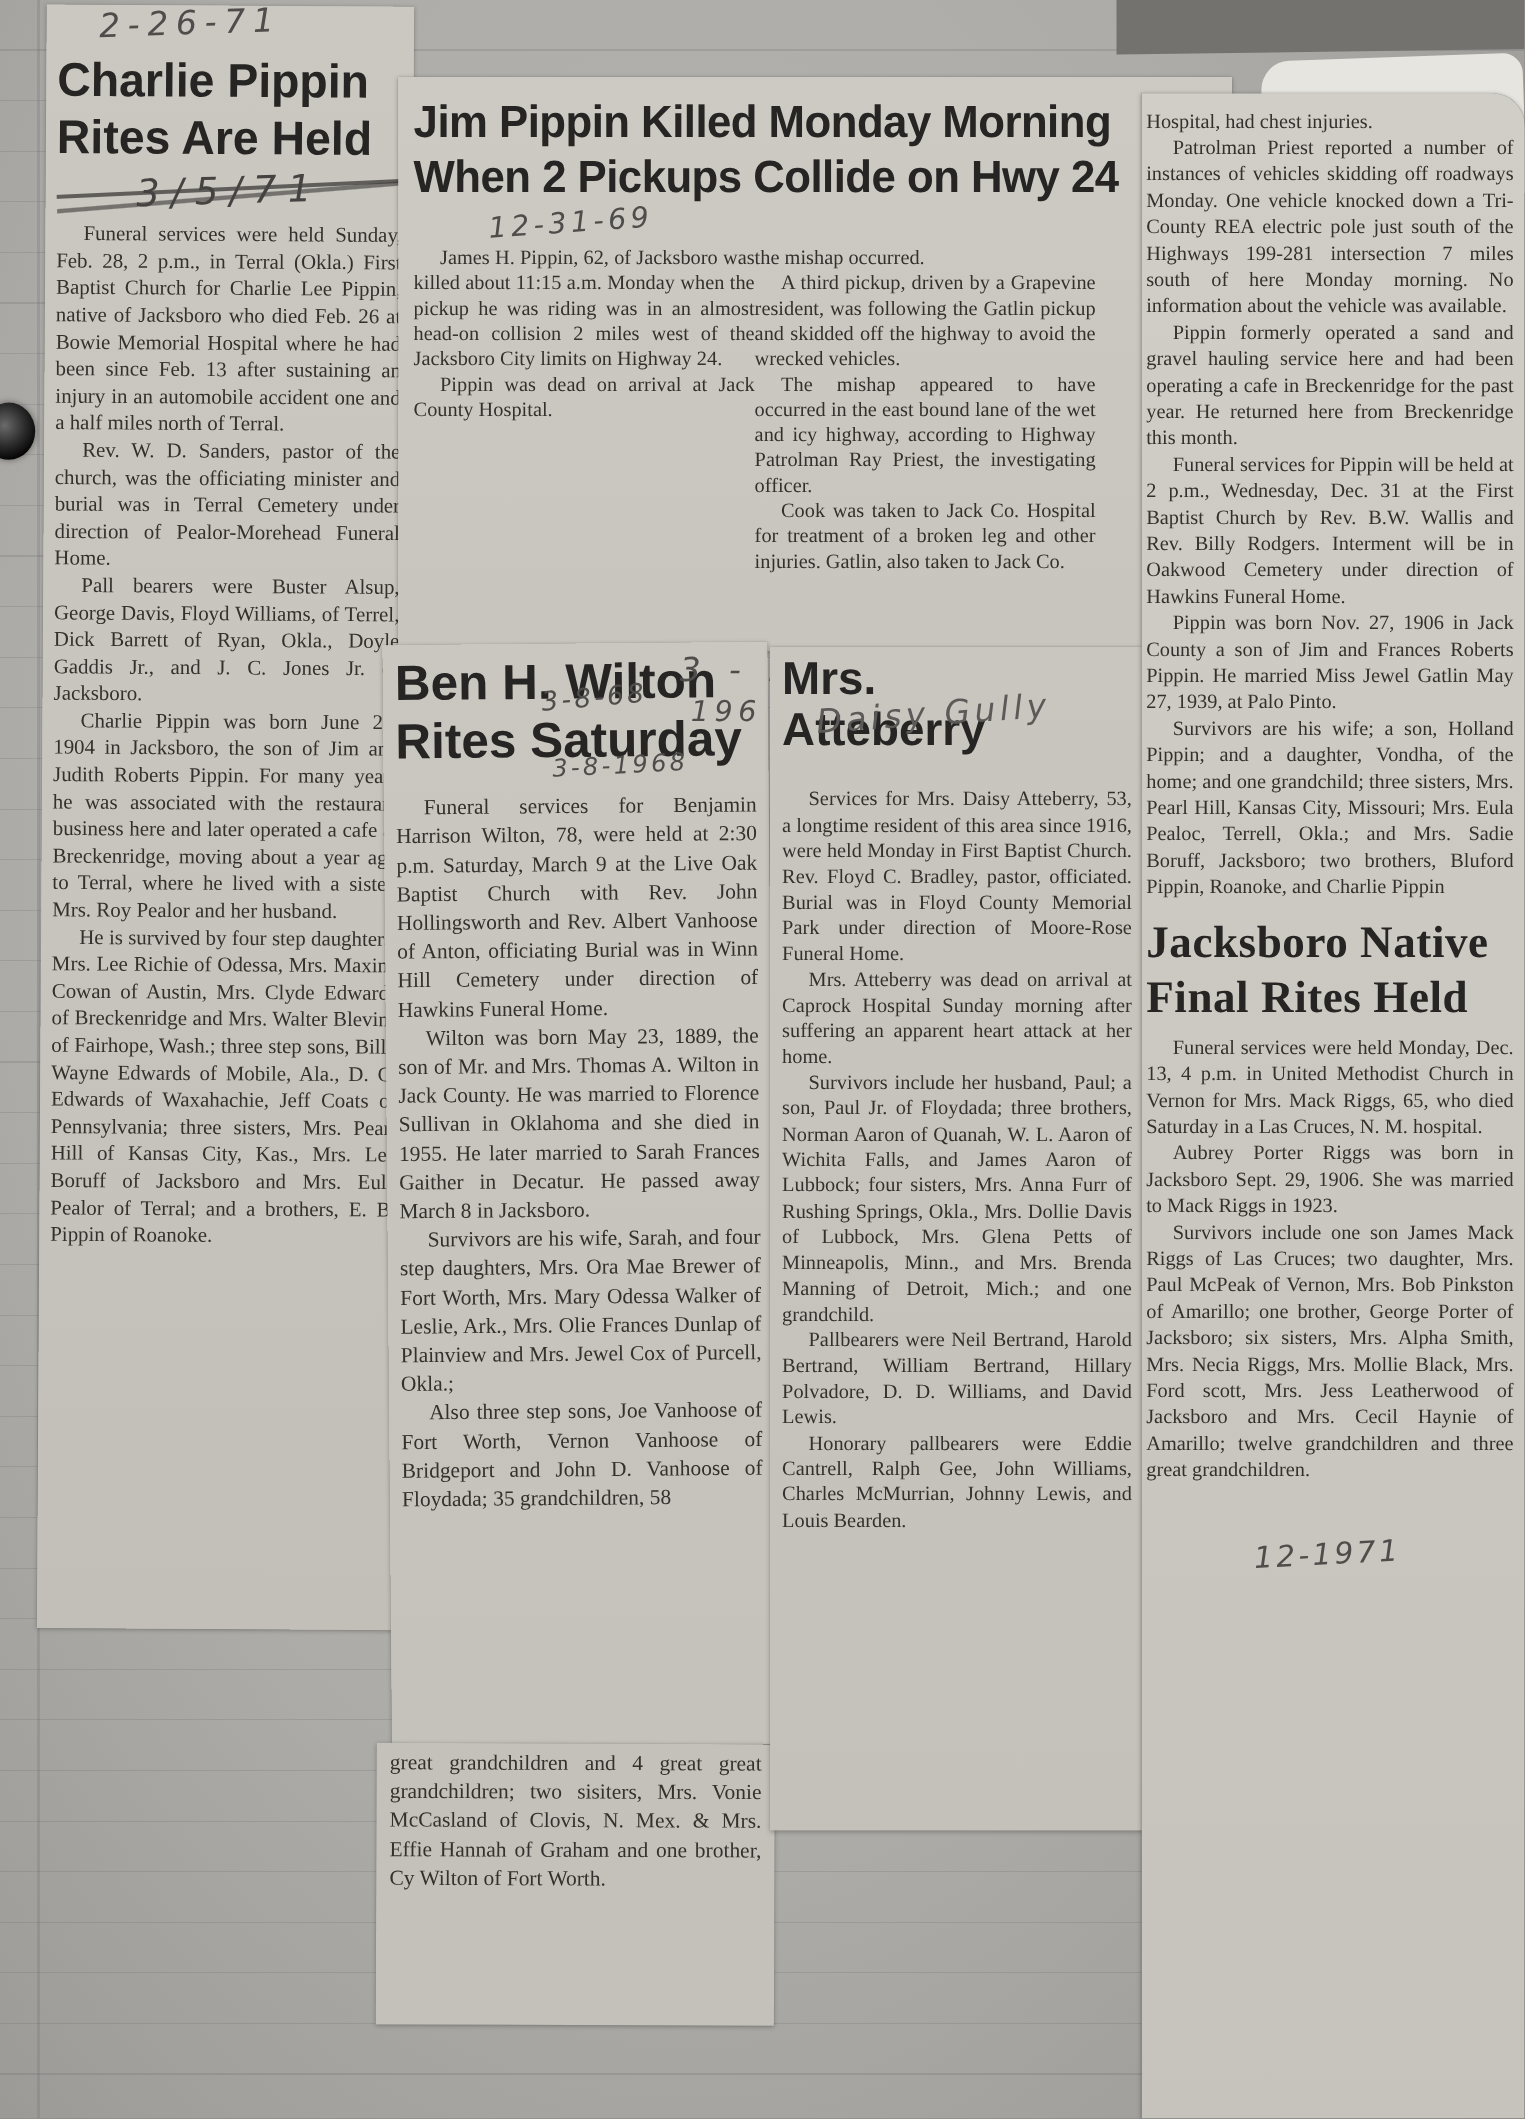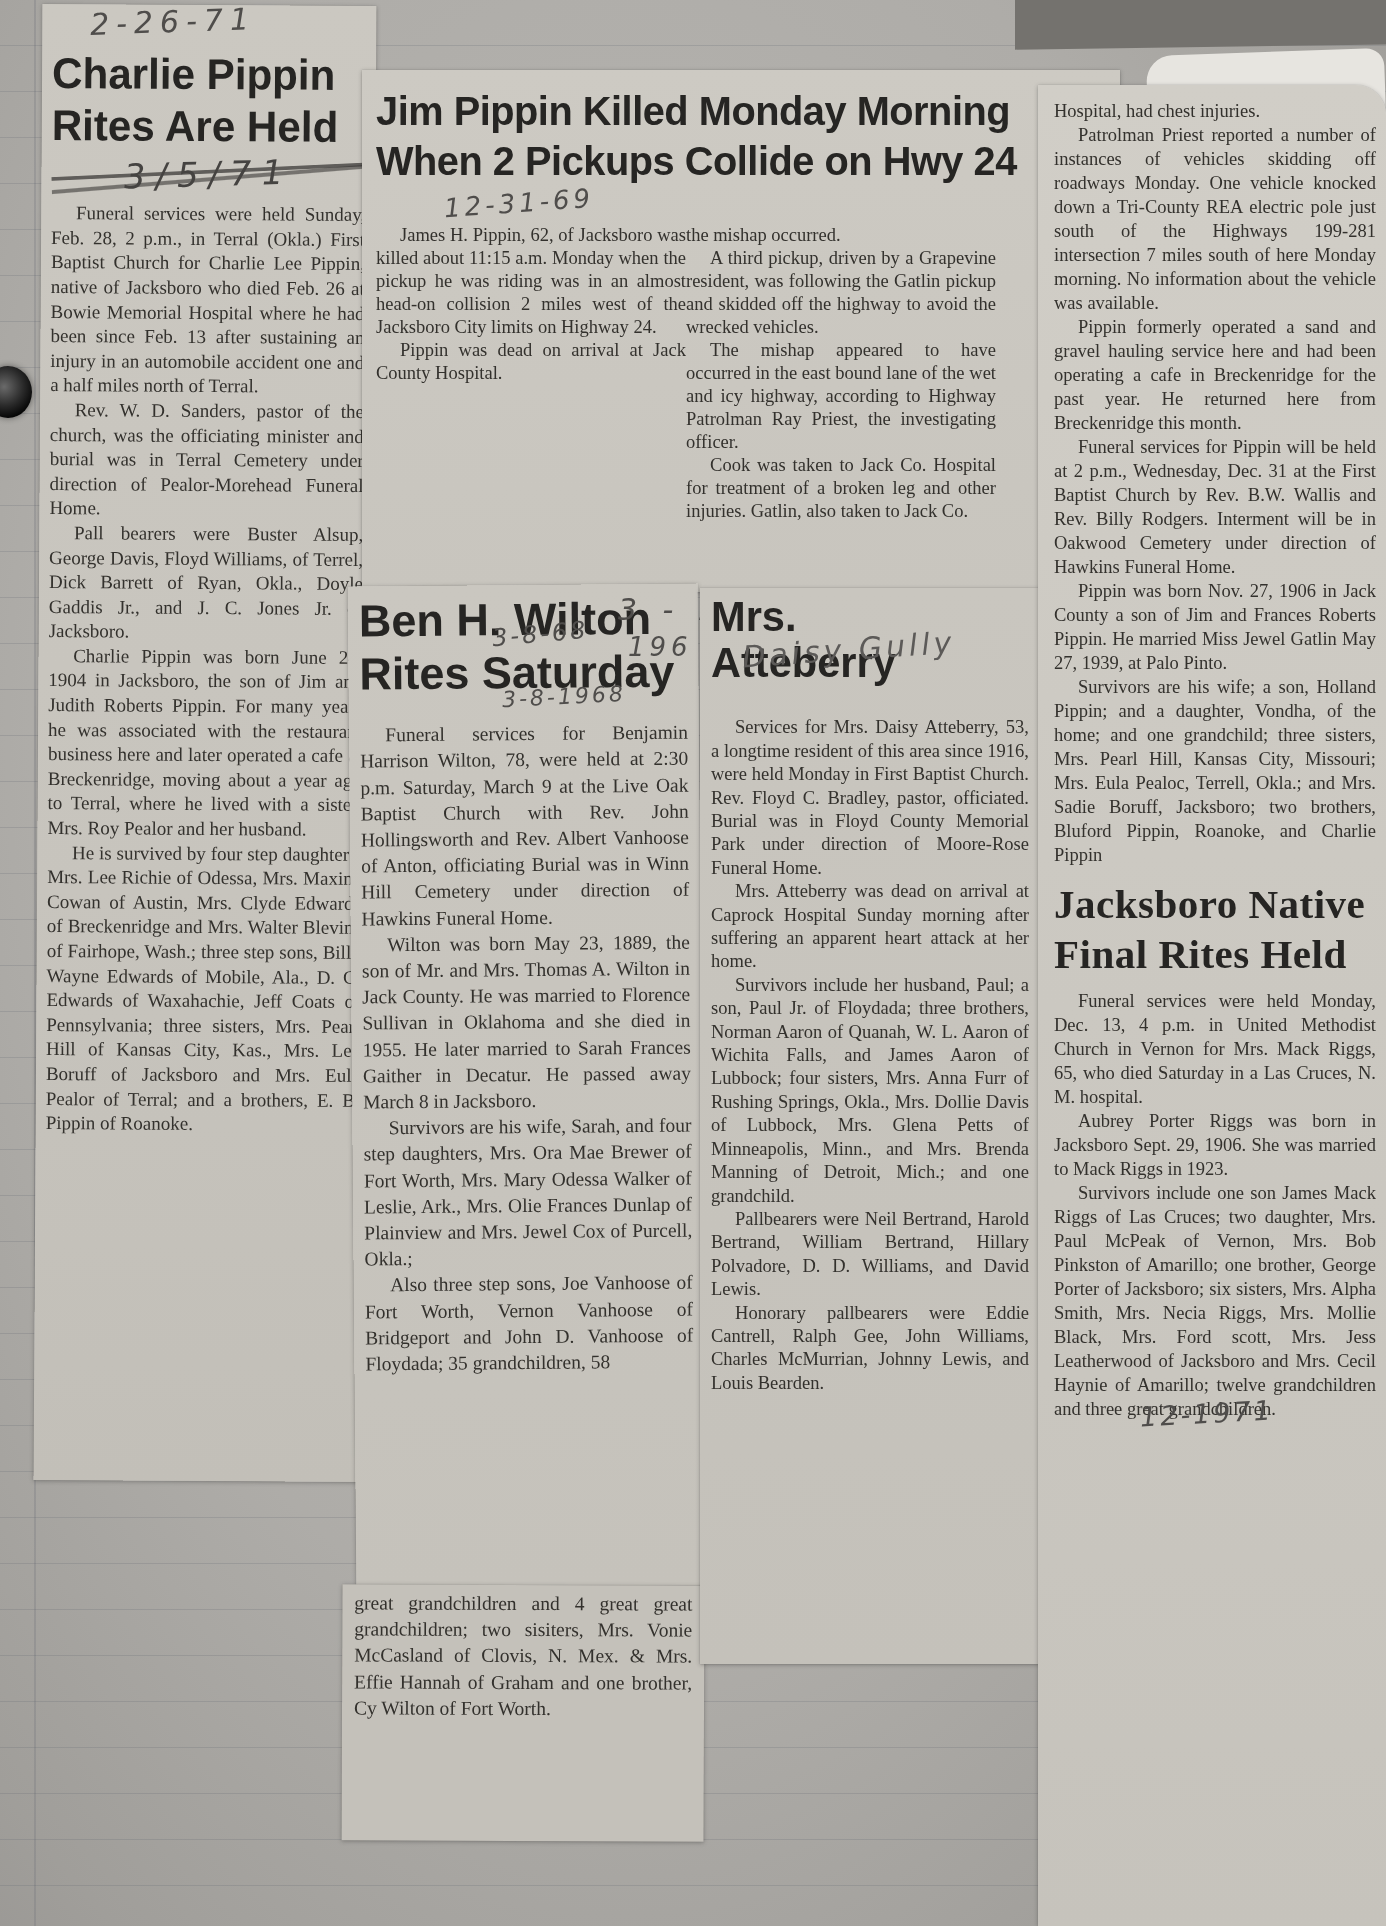--- a/index.html
+++ b/index.html
@@ -87,21 +87,21 @@
   
   .clip-atteberry {
     left:700px; top:588px; width:340px; height:1076px; padding:6px 11px;
     background:linear-gradient(180deg,#c9c6bf 0%, #c4c1ba 100%); box-sizing:border-box;
   }
   .clip-atteberry .head { font-size:42px; line-height:1.1; word-spacing:36px; transform:scaleX(0.99); transform-origin:left; }
   .clip-atteberry .body { font-size:18.5px; line-height:23.4px; margin-top:30px; }
   .daisy-note { left:742px; top:632px; font-size:30px; letter-spacing:4px; transform:rotate(-4deg); color:#5c5a58; }
   
   .clip-right {
-    left:1038px; top:85px; width:348px; height:1841px; padding:14px 10px 6px 16px;
+    left:1038px; top:85px; width:348px; height:1841px; padding:14px 10px 6px 4px;
     background:linear-gradient(180deg,#d1cec7 0%, #cbc8c1 50%, #c6c3bc 100%);
     border-radius:0 30px 0 0; box-sizing:border-box;
     font-size:18.5px; line-height:24px;
   }
   .clip-right .head { font-family:"Liberation Serif", serif; font-size:41px; line-height:1.22; margin:12px 0 10px 0; letter-spacing:0.5px; }
   .riggs-date { left:1140px; top:1398px; font-size:27px; letter-spacing:3px; transform:rotate(-3deg); }
   .page-number { left:1252px; top:84px; font-size:34px; letter-spacing:4px; transform:rotate(-3deg); color:#575553; }
 </style>
 </head>
 <body>

